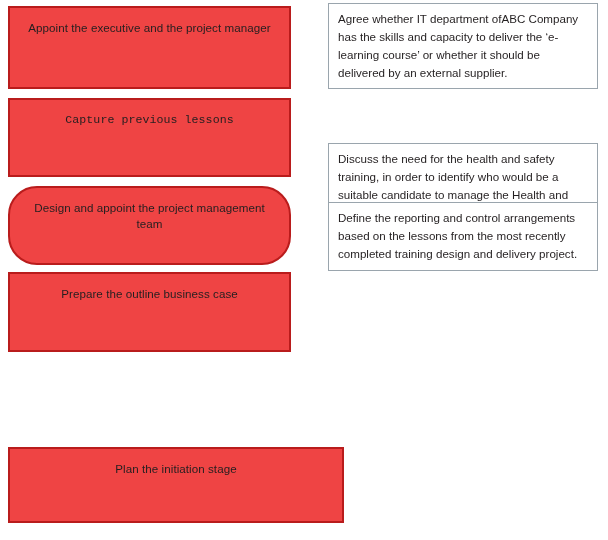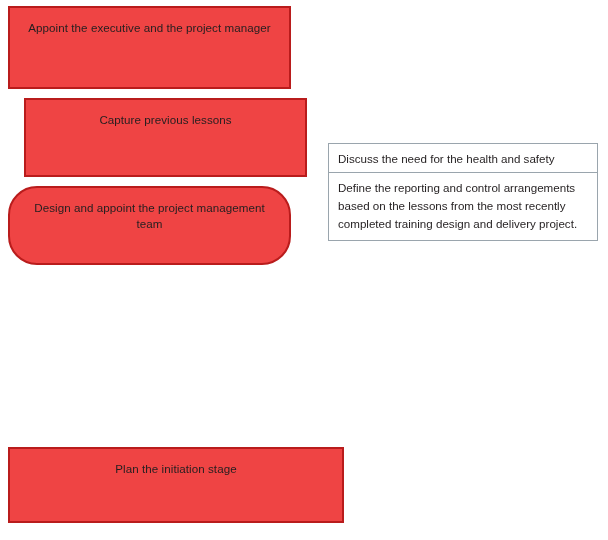--- a/index.html
+++ b/index.html
@@ -50,54 +50,60 @@
   .note-box .note-text {
     display: block;
     text-align: left;
     font-size: 11.6px;
     line-height: 1.56;
     color: #231f20;
   }
 
   
   .step-1 { left: 8px;  top: 6px;   width: 283px; height: 83px; }
-  .step-2 { left: 24px;  top: 98px;  width: 283px; height: 79px; }
+  .step-2 { left: 8px;  top: 98px;  width: 283px; height: 79px; font-family: Liberation Mono, monospace; }
   .step-3 { left: 8px;  top: 186px; width: 283px; height: 79px; border-radius: 29px; }
   .step-4 { left: 8px;  top: 272px; width: 283px; height: 80px; }
   .step-5 { left: 8px;  top: 360px; width: 283px; height: 79px; }
   .step-6 { left: 8px;  top: 447px; width: 336px; height: 76px; }
 
   
   .note-1 { left: 328px; top: 3px;   width: 270px; height: 86px; }
   .note-2 { left: 328px; top: 97px;  width: 270px; height: 81px; margin-top: 46px; }
-  .note-3 { left: 328px; top: 172px; width: 270px; height: 69px; }
+  .note-3 { left: 328px; top: 202px; width: 270px; height: 69px; }
 </style>
 </head>
 <body>
 
 <div id="canvas">
 
   <div class="step-box step-1">
     <span class="step-text">Appoint the executive and the project manager</span>
   </div>
 
   <div class="step-box step-2">
     <span class="step-text">Capture previous lessons</span>
   </div>
 
   <div class="step-box step-3">
     <span class="step-text">Design and appoint the project management team</span>
   </div>
 
+  <div class="step-box step-4">
+    <span class="step-text">Prepare the outline business case</span>
+  </div>
 
 
   <div class="step-box step-6">
     <span class="step-text">Plan the initiation stage</span>
   </div>
 
+  <div class="note-box note-1">
+    <span class="note-text">Agree whether IT department ofABC Company has the skills and capacity to deliver the ‘e-learning course’ or whether it should be delivered by an external supplier.</span>
+  </div>
 
   <div class="note-box note-2">
     <span class="note-text">Discuss the need for the health and safety training, in order to identify who would be a suitable candidate to manage the Health and Safety Training Project.</span>
   </div>
 
   <div class="note-box note-3">
     <span class="note-text">Define the reporting and control arrangements based on the lessons from the most recently completed training design and delivery project.</span>
   </div>
 
 </div>

